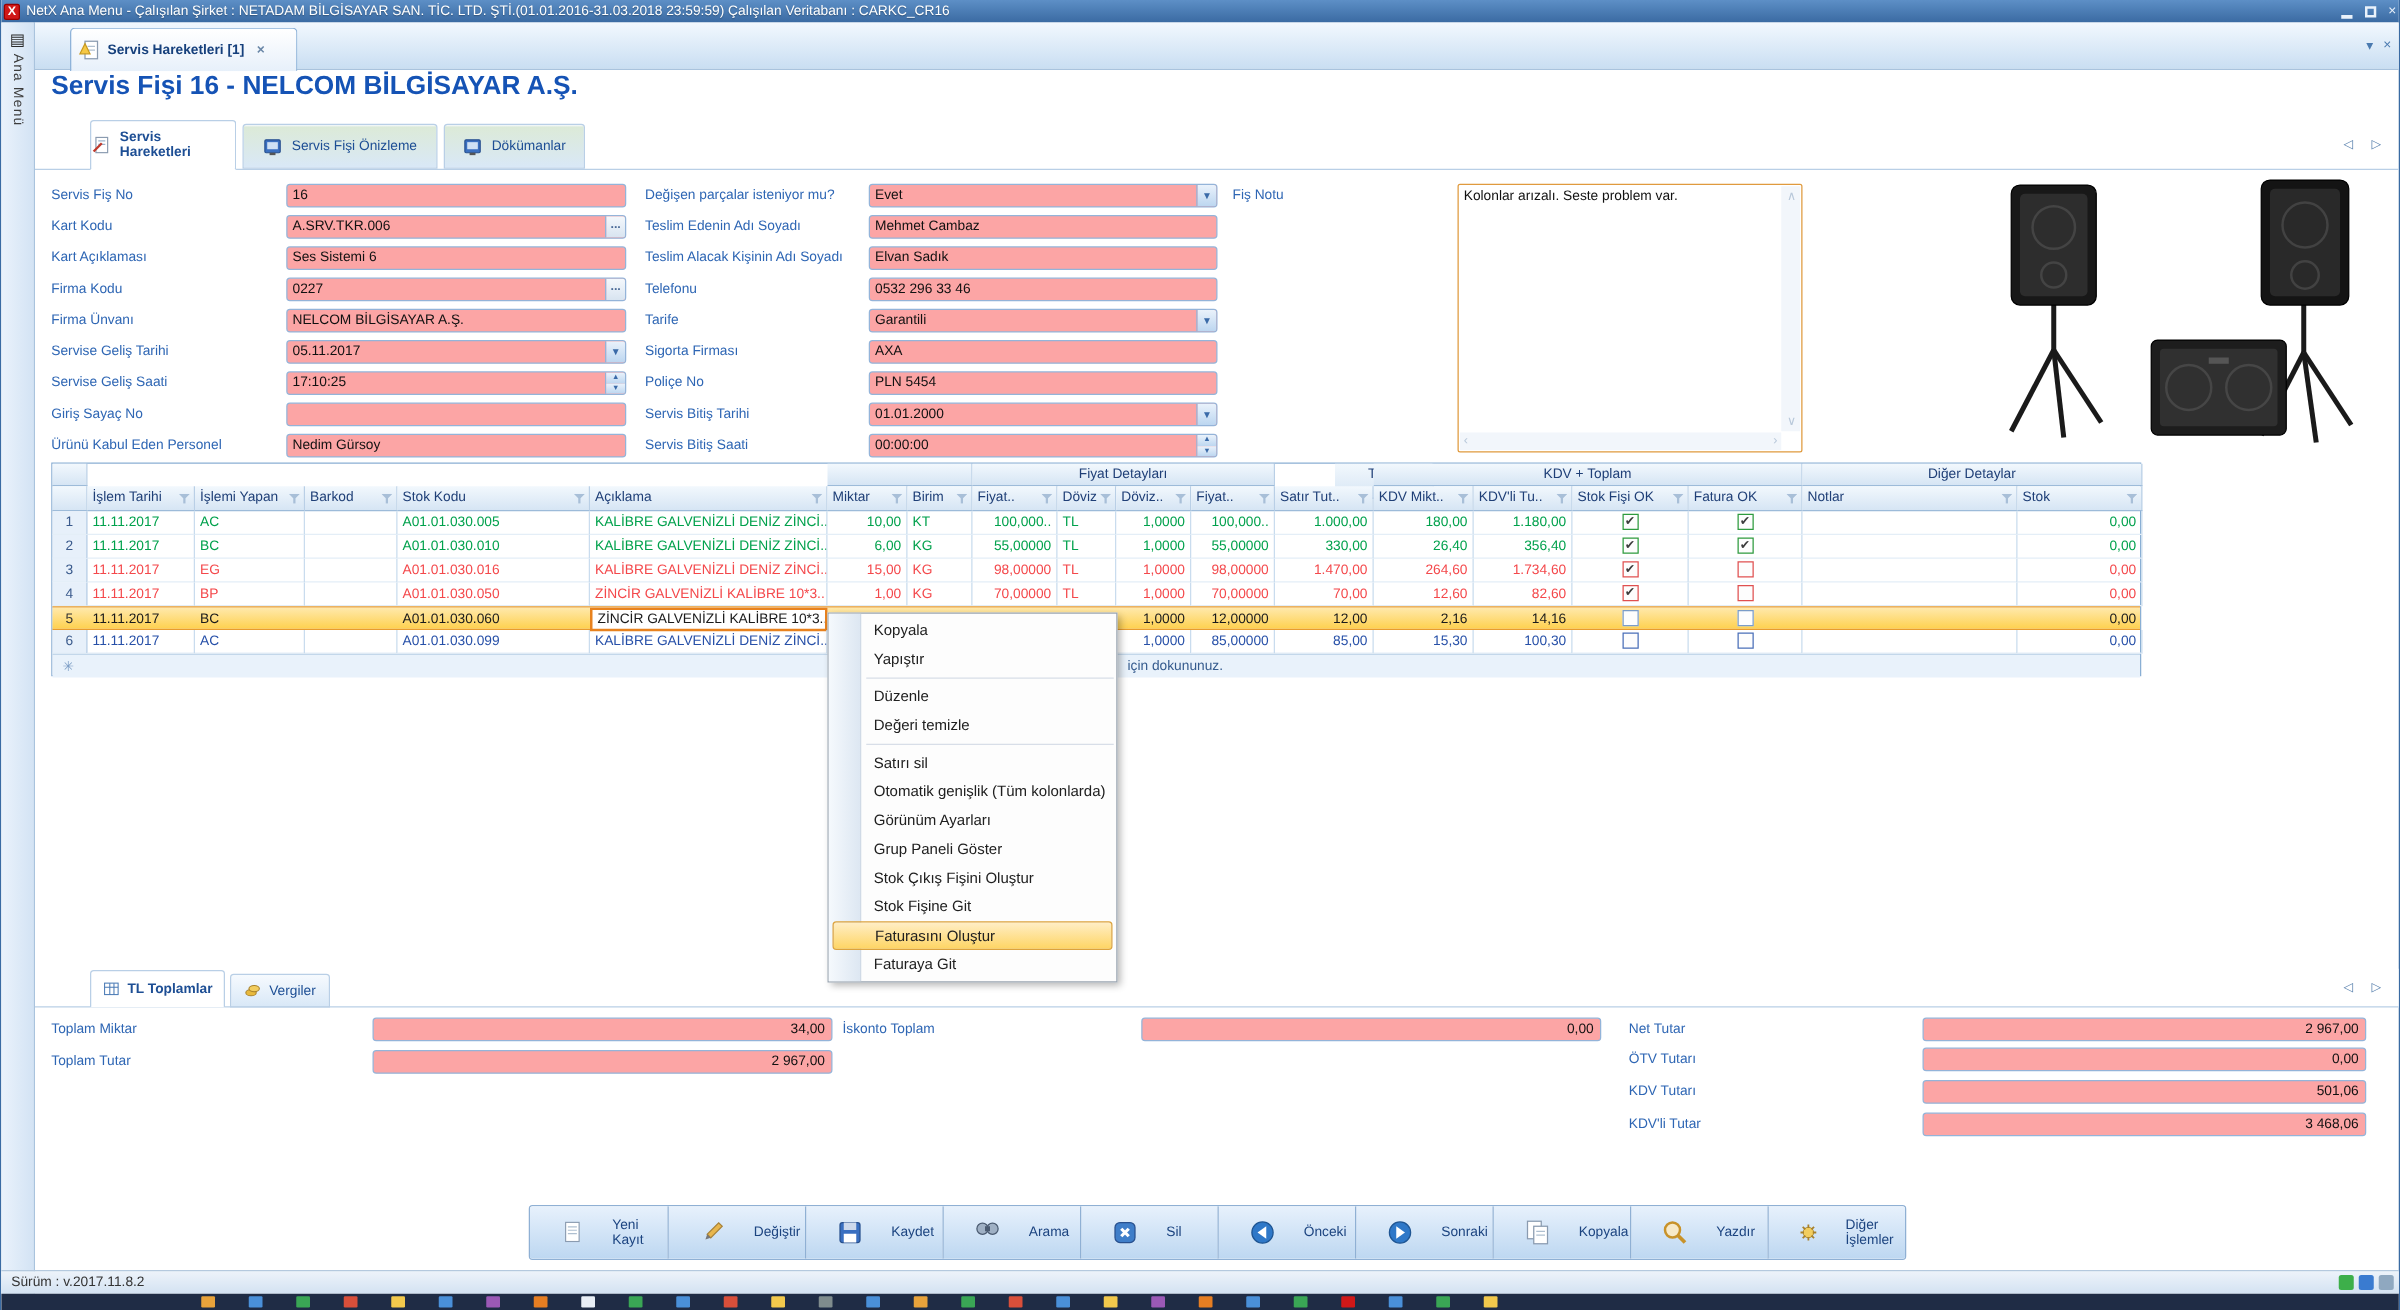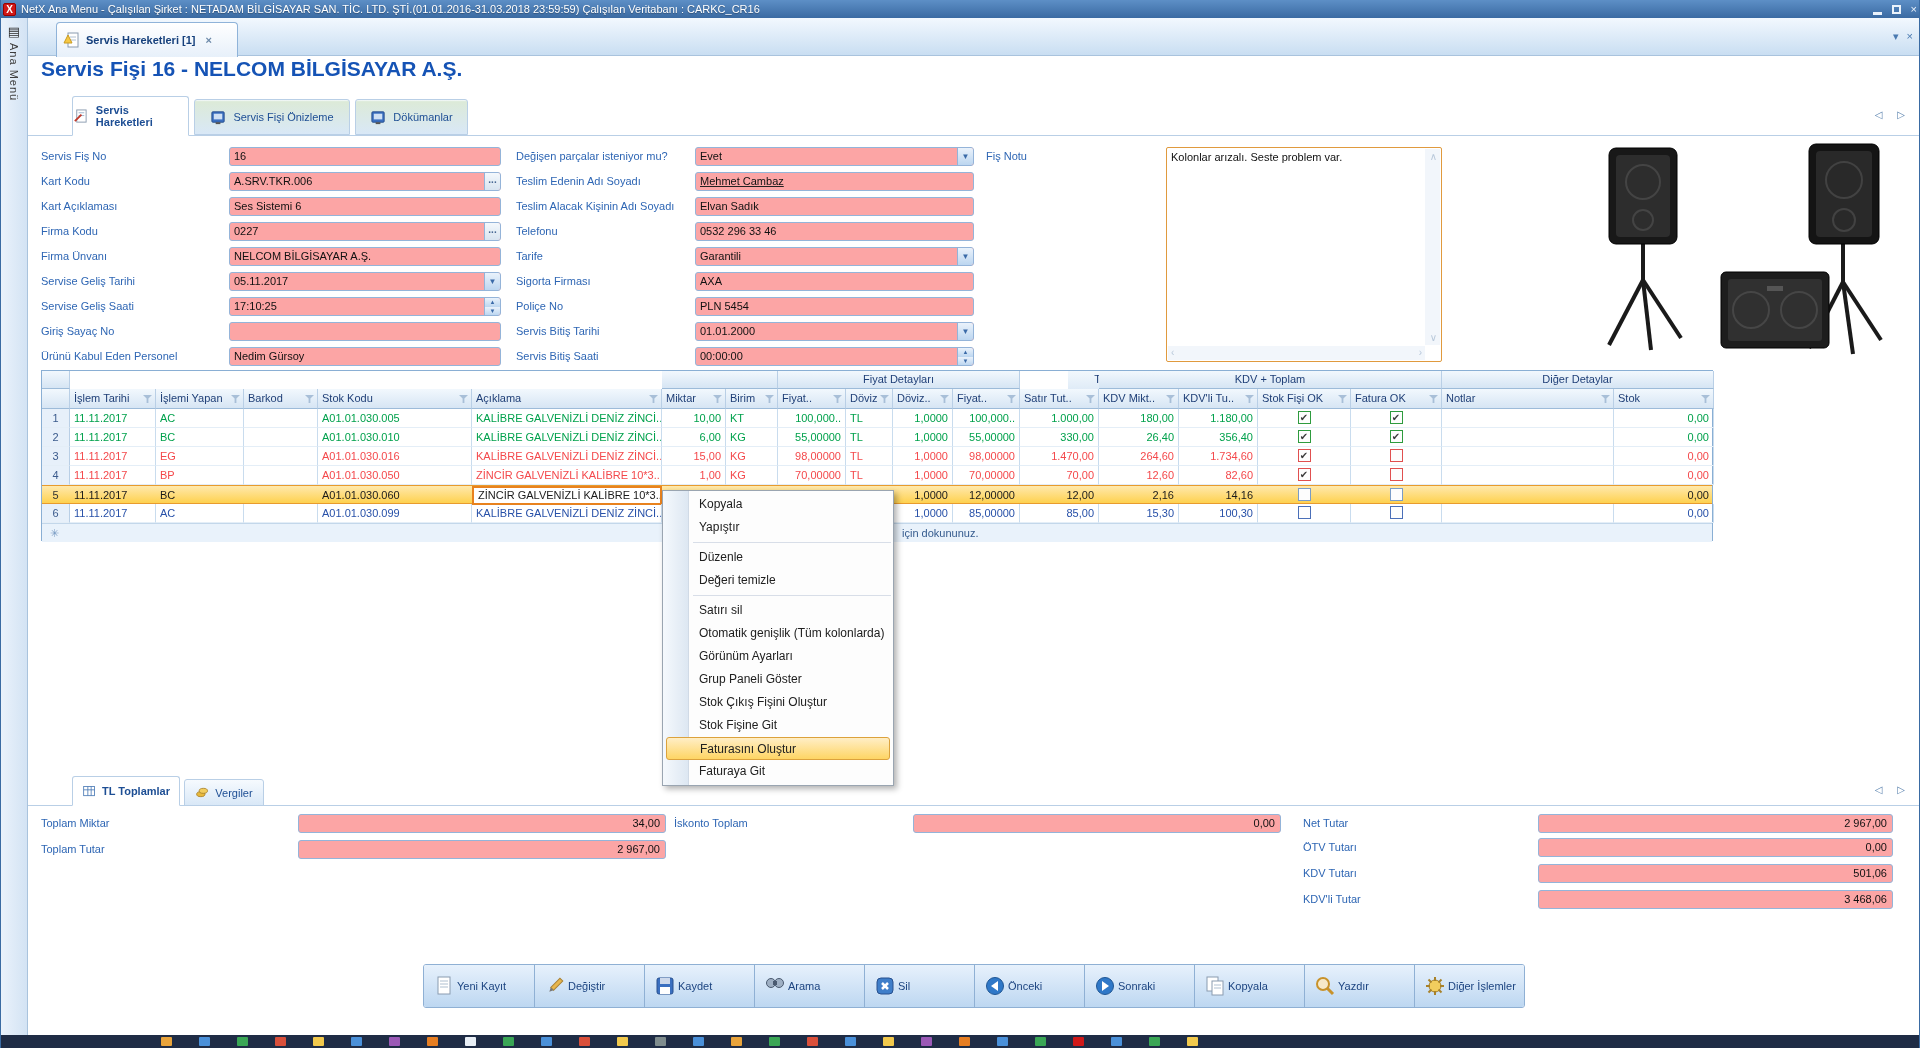--- a/index.html
+++ b/index.html
@@ -105,21 +105,21 @@
   .bottabs { position:absolute; left:27px; top:775px; right:0; height:31px; border-bottom:1px solid #b9cfe6; background:#fff; }
   .btab { position:absolute; display:flex; align-items:center; justify-content:center; gap:5px;
     color:#1d4e94; border:1px solid #b9cfe6; border-radius:3px 3px 0 0;
     background:linear-gradient(#f6fafe,#d9e8f7); }
   .btab.active { background:#fff; border-bottom:1px solid #fff; font-weight:bold; }
   .tval { text-align:right; padding-right:5px; }
 
   
   .toolbar { position:absolute; left:422px; top:964px; height:44px; display:flex;
     border:1px solid #8fb0d4; border-radius:3px; overflow:hidden; }
-  .tbtn { width:110px; display:flex; align-items:center; gap:2px; padding-left:9px;
+  .tbtn { width:110px; display:flex; align-items:center; gap:22px; padding-left:24px;
     background:linear-gradient(#e7f1fc,#bdd7f1); border-left:1px solid #8fb0d4; }
   .tbtn:first-child { border-left:none; }
   .tbtn span.lbl { color:#1c4480; }
 
   
   .statusbar { position:absolute; left:0; top:1016px; width:1920px; height:19px;
     background:linear-gradient(#edf3fa,#d3e2f2); border-top:1px solid #b4c9de; color:#333;
     display:flex; align-items:center; padding:0 8px; }
   .status-icons { position:absolute; right:6px; top:3px; display:flex; gap:4px; }
   .status-icons i { width:12px; height:12px; border-radius:2px; display:block; }
@@ -239,21 +239,21 @@
       <div class="flabel" style="left: 40px; top: 350px;">Ürünü Kabul Eden Personel</div>
       <div class="ffield" style="left: 228px; top: 347px; width: 272px;">
         <div class="fval">Nedim Gürsoy</div>
       </div>
       <div class="flabel" style="left: 515px; top: 150px;">Değişen parçalar isteniyor mu?</div>
       <div class="ffield" style="left: 694px; top: 147px; width: 279px;">
         <div class="fval">Evet</div>
         <div class="fbtn">▼</div>
       </div>
       <div class="flabel" style="left: 515px; top: 175px;">Teslim Edenin Adı Soyadı</div>
-      <div class="ffield" style="left: 694px; top: 172px; width: 279px; text-decoration: underline;">
+      <div class="ffield" style="left: 694px; top: 172px; width: 279px;">
         <div class="fval">Mehmet Cambaz</div>
       </div>
       <div class="flabel" style="left: 515px; top: 200px;">Teslim Alacak Kişinin Adı Soyadı</div>
       <div class="ffield" style="left: 694px; top: 197px; width: 279px;">
         <div class="fval">Elvan Sadık</div>
       </div>
       <div class="flabel" style="left: 515px; top: 225px;">Telefonu</div>
       <div class="ffield" style="left: 694px; top: 222px; width: 279px;">
         <div class="fval">0532 296 33 46</div>
       </div>
@@ -661,20 +661,28 @@
             <line x1="4.5" y1="4.5" x2="7.5" y2="7.5"></line>
             <line x1="14.5" y1="14.5" x2="17.5" y2="17.5"></line>
             <line x1="17.5" y1="4.5" x2="14.5" y2="7.5"></line>
             <line x1="4.5" y1="17.5" x2="7.5" y2="14.5"></line>
           </g>
         </svg>
         <span class="lbl">Diğer İşlemler</span>
       </div>
     </div>
 
+  <div class="statusbar">
+    <span>Sürüm : v.2017.11.8.2</span>
+    <div class="status-icons" id="status-icons">
+        <i style="background: rgb(61, 175, 74);"></i>
+        <i style="background: rgb(58, 123, 208);"></i>
+        <i style="background: rgb(143, 168, 192);"></i>
+      </div>
+  </div>
 
   <div class="taskbar" id="taskbar">
       <div class="tkico" style="left: 160px; background: rgb(232, 163, 59);"></div>
       <div class="tkico" style="left: 198px; background: rgb(74, 144, 217);"></div>
       <div class="tkico" style="left: 236px; background: rgb(58, 166, 85);"></div>
       <div class="tkico" style="left: 274px; background: rgb(217, 79, 58);"></div>
       <div class="tkico" style="left: 312px; background: rgb(242, 201, 76);"></div>
       <div class="tkico" style="left: 350px; background: rgb(74, 144, 217);"></div>
       <div class="tkico" style="left: 388px; background: rgb(155, 89, 182);"></div>
       <div class="tkico" style="left: 426px; background: rgb(230, 126, 34);"></div>

